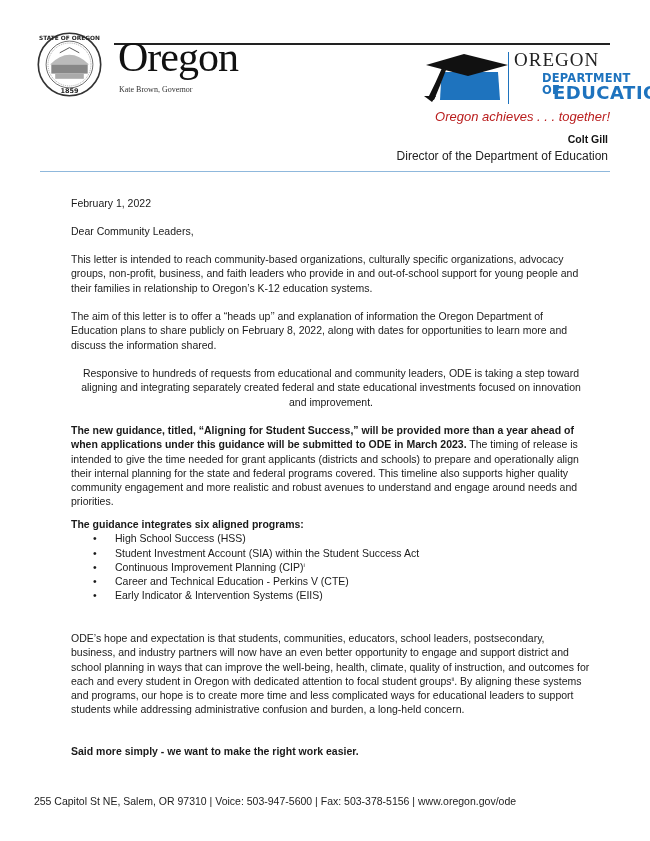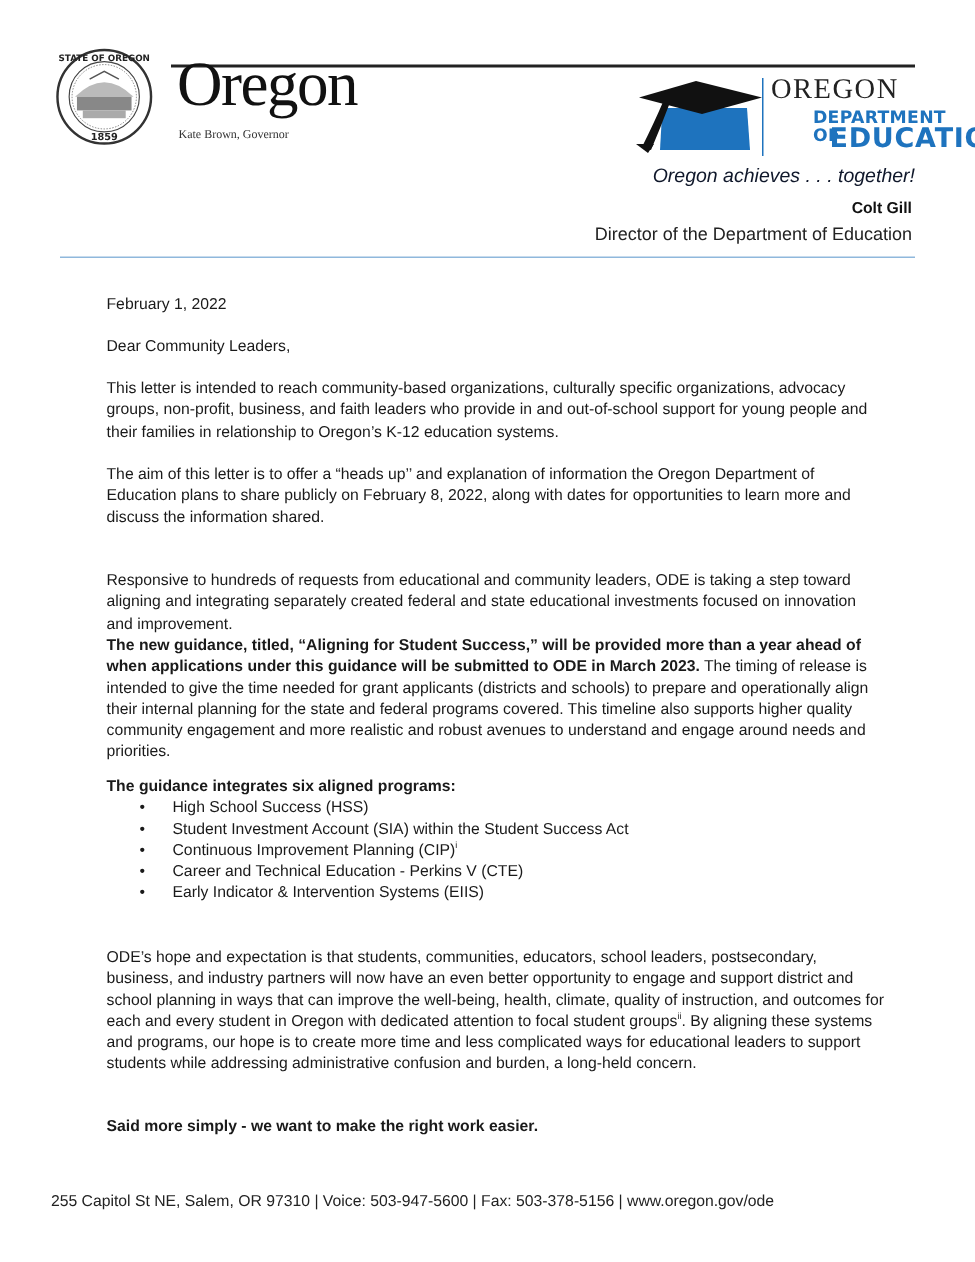--- a/index.html
+++ b/index.html
@@ -10,21 +10,21 @@
   .seal { left: 37px; top: 32px; width: 65px; height: 65px; }
   .top-rule { left: 114px; top: 43px; width: 496px; height: 2px; background: #222; }
   .oregon-word { left: 118px; top: 36px; font-family: "Liberation Serif", serif; font-size: 42px; letter-spacing: -1px; color: #111; line-height: 1; }
   .governor { left: 119px; top: 85px; font-family: "Liberation Serif", serif; font-size: 8px; color: #333; }
 
   .ode-logo { left: 418px; top: 52px; width: 92px; height: 52px; }
   .ode-divider { left: 508px; top: 52px; width: 1px; height: 52px; background: #1e73be; }
   .ode-oregon { left: 514px; top: 50px; font-family: "Liberation Serif", serif; font-size: 19px; letter-spacing: 1px; color: #222; line-height: 1; }
   .ode-dept { left: 542px; top: 73px; font-family: "DejaVu Sans", sans-serif; font-weight: bold; font-size: 11.5px; color: #1e73be; line-height: 1; letter-spacing: 0.2px; }
   .ode-edu { left: 513px; top: 84px; font-family: "DejaVu Sans", sans-serif; font-weight: bold; font-size: 18px; color: #1e73be; line-height: 1; letter-spacing: 0.5px; margin-left: 40px; }
-  .tagline { right: 40px; top: 109px; font-size: 13px; font-style: italic; color: #0f172a; }
+  .tagline { right: 40px; top: 109px; font-size: 13px; font-style: italic; color: #b91c1c; }
 
   .director-name { right: 42px; top: 133px; font-size: 10.5px; font-weight: bold; color: #111; padding-left: 28px; }
   .director-title { right: 42px; top: 149px; font-size: 12px; color: #222; }
   .blue-rule { left: 40px; top: 171px; width: 570px; height: 1px; background: #8fb8dc; }
 
   
   .body-text { left: 71px; width: 520px; font-size: 10.5px; line-height: 14.3px; color: #1a1a1a; }
   .body-text p { margin: 0; }
   .bold { font-weight: bold; }
   ul.programs { margin: 0; padding: 0; list-style: none; }
@@ -70,21 +70,21 @@
 <div class="abs blue-rule"></div>
 
 <div class="abs body-text" style="top:196px;">February 1, 2022</div>
 <div class="abs body-text" style="top:224px;">Dear Community Leaders,</div>
 <div class="abs body-text" style="top:252px;">
     <p>This letter is intended to reach community-based organizations, culturally specific organizations, advocacy groups, non-profit, business, and faith leaders who provide in and out-of-school support for young people and their families in relationship to Oregon’s K-12 education systems.</p>
   </div>
 <div class="abs body-text" style="top:309px;">
     <p>The aim of this letter is to offer a “heads up’’ and explanation of information the Oregon Department of Education plans to share publicly on February 8, 2022, along with dates for opportunities to learn more and discuss the information shared.</p>
   </div>
-<div class="abs body-text" style="top:380px;">
+<div class="abs body-text" style="top:366px;text-align:center;">
     <p>Responsive to hundreds of requests from educational and community leaders, ODE is taking a step toward aligning and integrating separately created federal and state educational investments focused on innovation and improvement.</p>
   </div>
 <div class="abs body-text" style="top:423px;">
   <p><span class="bold">The new guidance, titled, “Aligning for Student Success,” will be provided more than a year ahead of when applications under this guidance will be submitted to ODE in March 2023.</span><span> The timing of release is intended to give the time needed for grant applicants (districts and schools) to prepare and operationally align their internal planning for the state and federal programs covered. This timeline also supports higher quality community engagement and more realistic and robust avenues to understand and engage around needs and priorities.</span></p>
 </div>
 
 <div class="abs body-text" style="top:517px;">
   <p class="bold">The guidance integrates six aligned programs:</p>
   <ul class="programs">
     <li><span>High School Success (HSS)</span></li>

